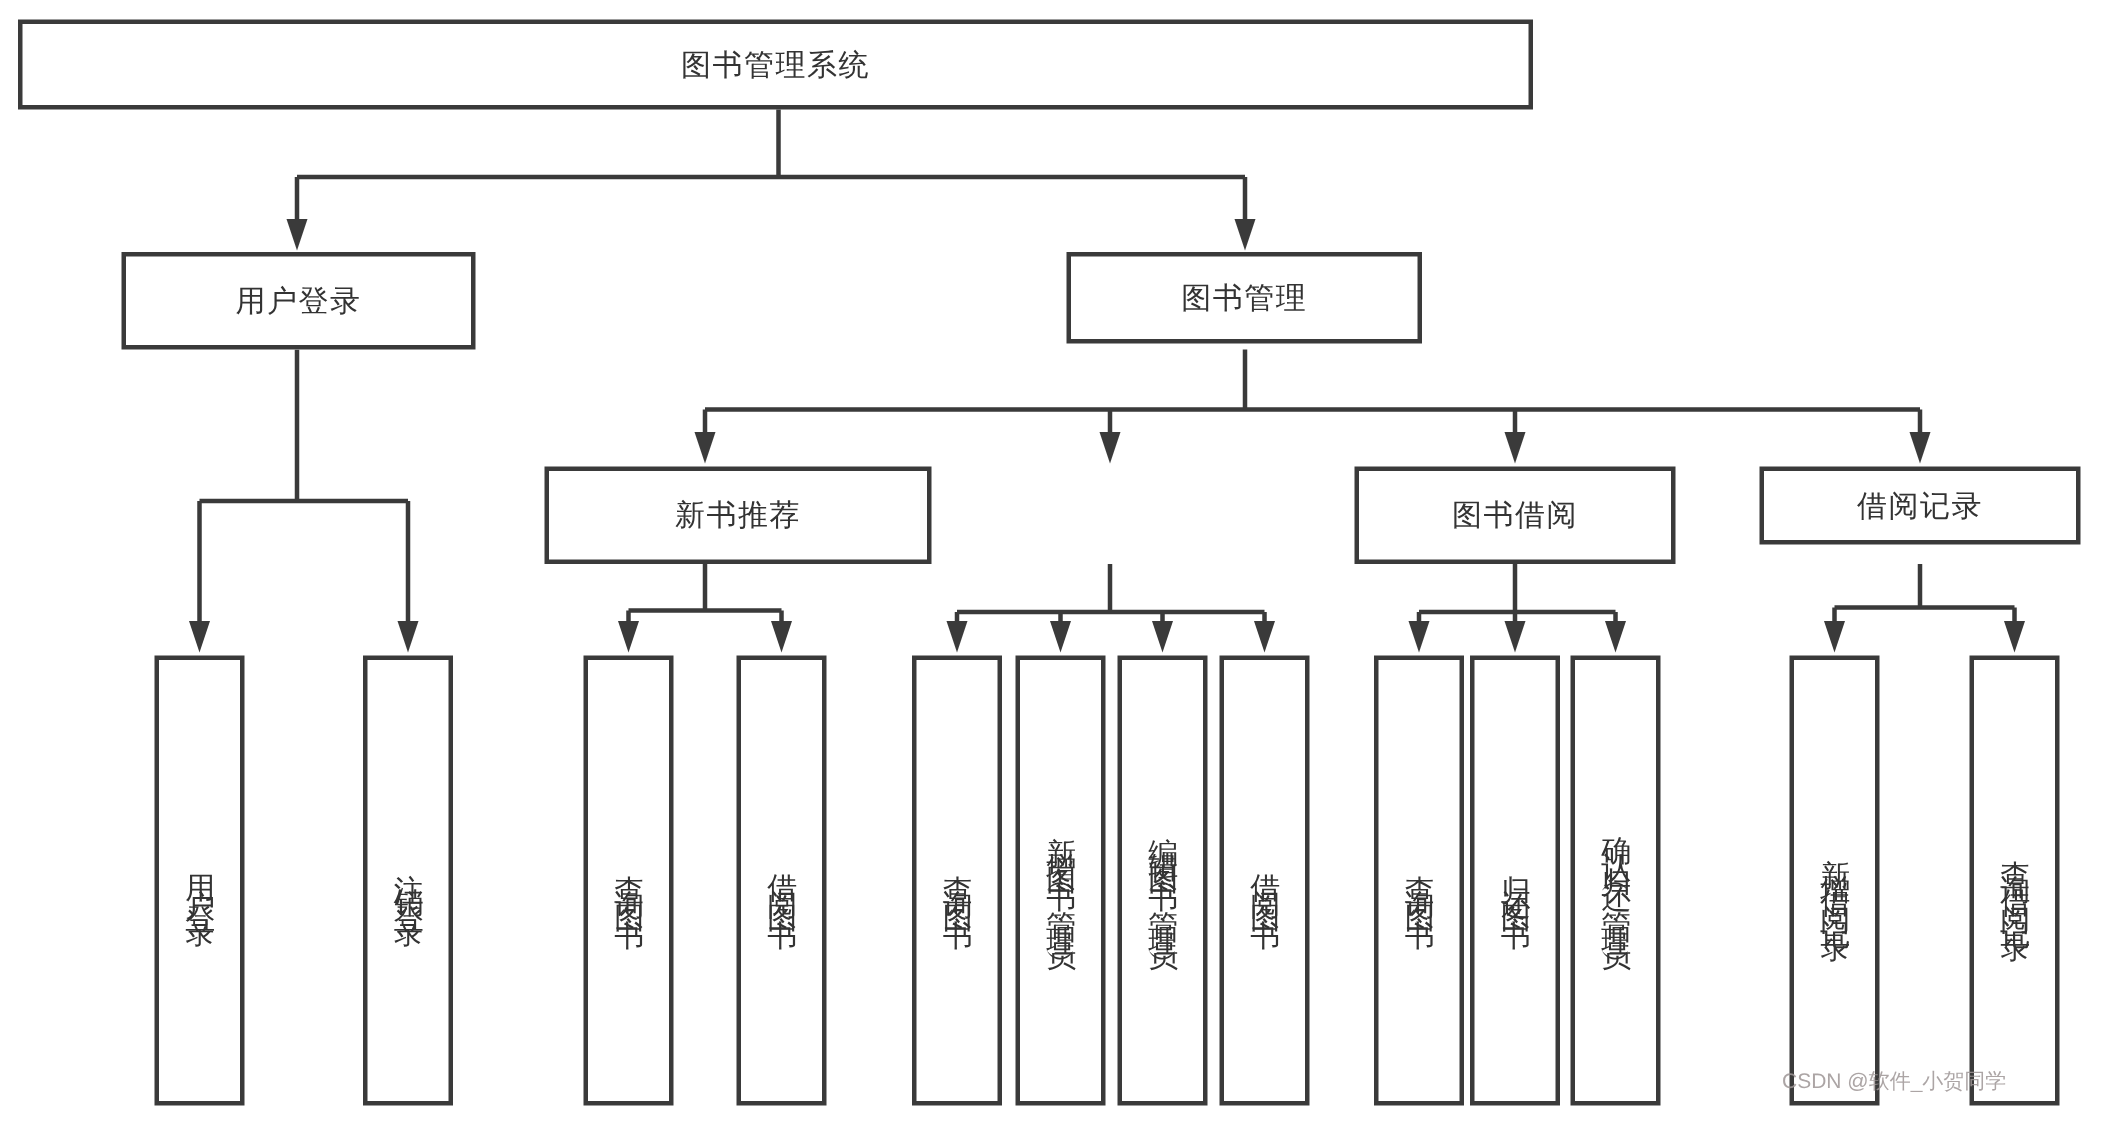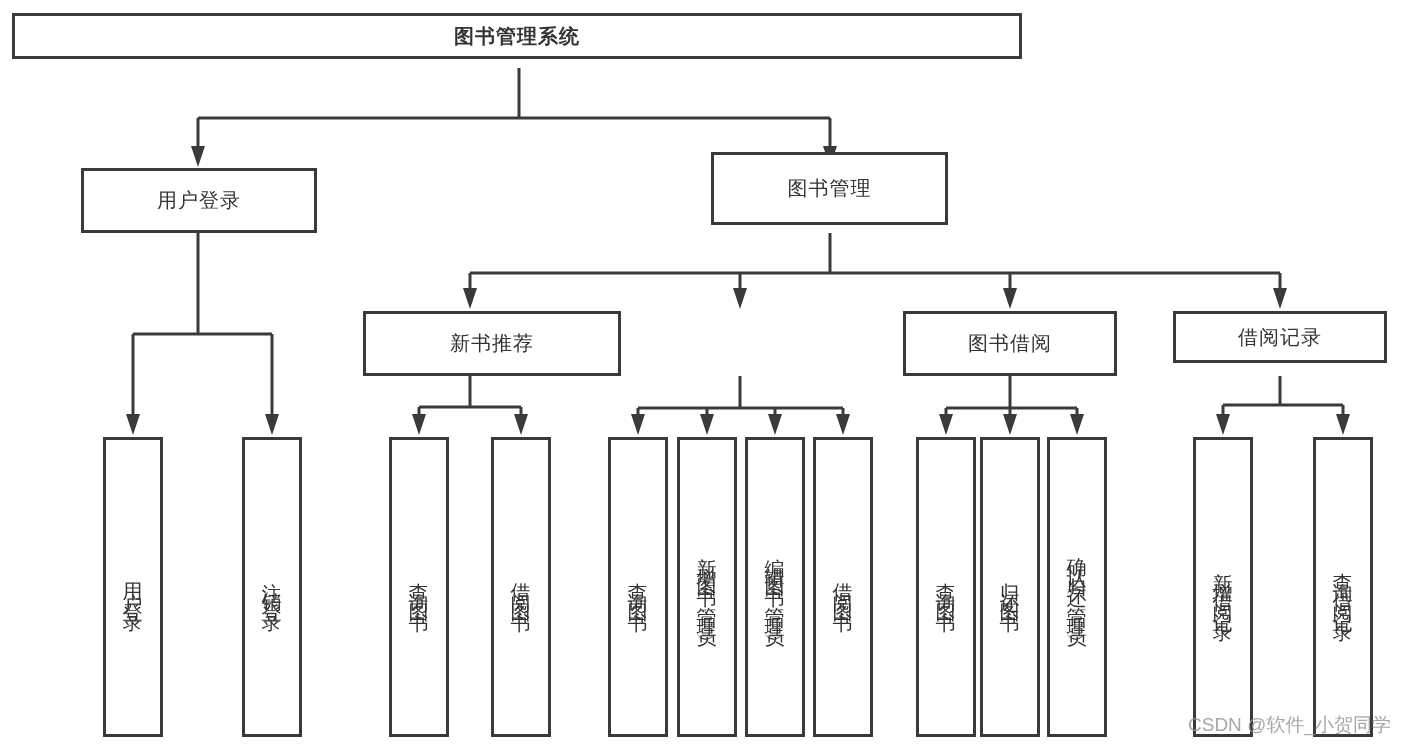--- a/index.html
+++ b/index.html
@@ -37,21 +37,21 @@
     text-orientation: mixed;
     font-size: 20px;
     letter-spacing: 10px;
     line-height: 1;
     white-space: nowrap;
   }
   .watermark {
     position: absolute;
     left: 1188px;
     top: 712px;
-    font-size: 19px;
+    font-size: 14px;
     color: #9e9696;
     opacity: 0.85;
     white-space: nowrap;
   }
 </style>
 </head>
 <body>
 
 <div class="canvas">
 
@@ -106,28 +106,28 @@
       <polygon points="768,414 782,414 775,435"></polygon>
       <polygon points="836,414 850,414 843,435"></polygon>
       <polygon points="939,414 953,414 946,435"></polygon>
       <polygon points="1003,414 1017,414 1010,435"></polygon>
       <polygon points="1070,414 1084,414 1077,435"></polygon>
       <polygon points="1216,414 1230,414 1223,435"></polygon>
       <polygon points="1336,414 1350,414 1343,435"></polygon>
     </g>
   </svg>
 
-  <div class="box" style="left:12px; top:13px; width:1010px; height:46px;font-weight:bold;">
+  <div class="box" style="left:12px; top:13px; width:1010px; height:60px;">
     <span class="hlabel">图书管理系统</span>
   </div>
 
   <div class="box" style="left:81px; top:168px; width:236px; height:65px;">
     <span class="hlabel">用户登录</span>
   </div>
-  <div class="box" style="left:711px; top:152px; width:237px; height:73px;">
+  <div class="box" style="left:711px; top:168px; width:237px; height:61px;">
     <span class="hlabel">图书管理</span>
   </div>
 
   <div class="box" style="left:363px; top:311px; width:258px; height:65px;">
     <span class="hlabel">新书推荐</span>
   </div>
   <div class="box" style="left:903px; top:311px; width:214px; height:65px;">
     <span class="hlabel">图书借阅</span>
   </div>
   <div class="box" style="left:1173px; top:311px; width:214px; height:52px;">

